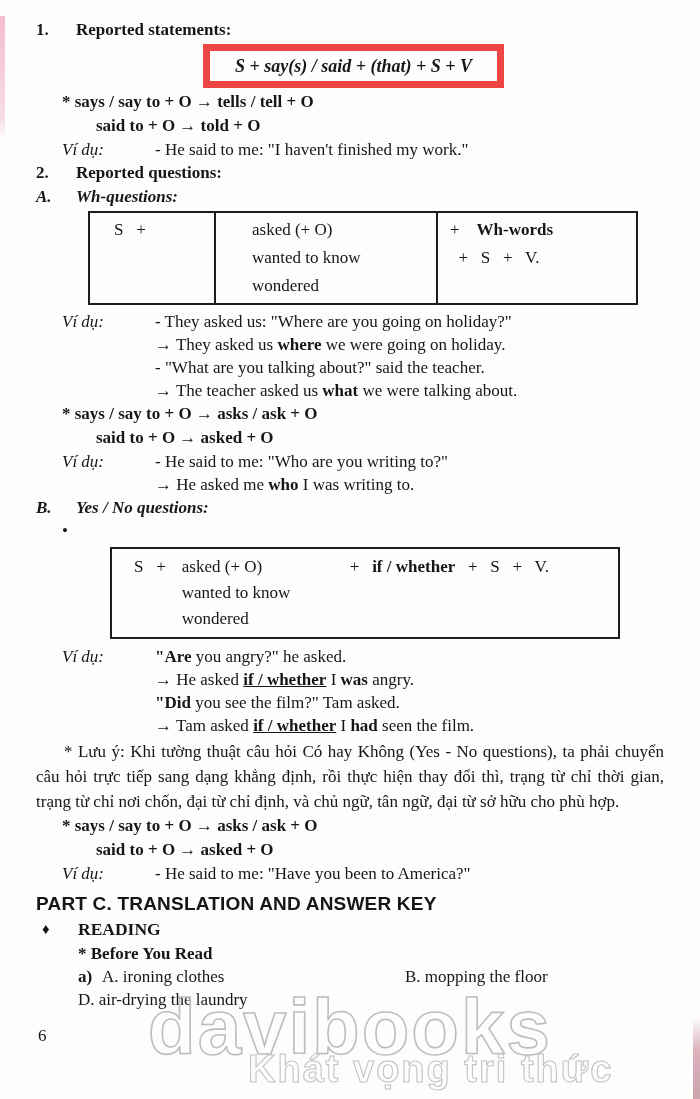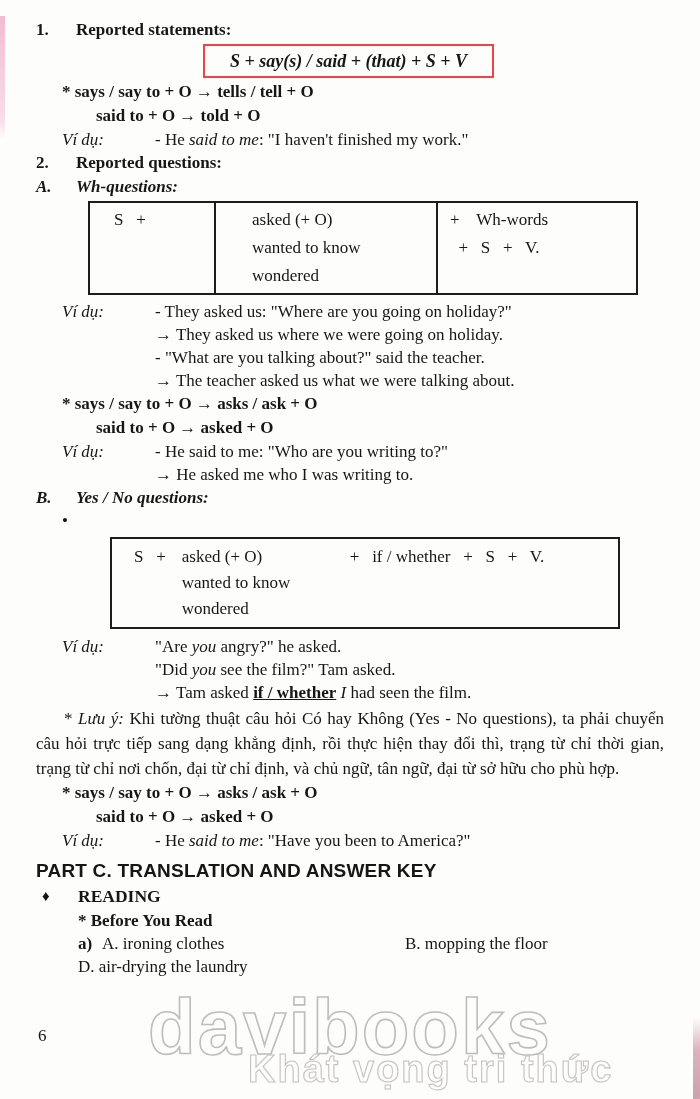--- a/index.html
+++ b/index.html
@@ -8,27 +8,27 @@
     width:700px;height:1099px;
     margin:0 auto;
     background:#fdfdfb;
     font-family:"Liberation Serif","DejaVu Serif",serif;
     font-size:17px;color:#161616;
     overflow:hidden;
   }
   .content{position:relative;z-index:1;padding:18px 36px 0 36px;}
   .hrow{display:flex;font-weight:bold;line-height:24px;}
   .hrow .hnum{width:40px;flex:none;}
-  .italic{font-style:italic;}
-  .bold{font-weight:normal;}
+  .italic{}
+  .bold{font-weight:bold;}
   .bu{font-weight:bold;text-decoration:underline;}
   .pre{white-space:pre;}
   .formula-box{
     margin:2px 0 2px 167px;width:287px;
-    border:2px solid #ef4444;text-align:center;
+    border:7px solid #ef4444;text-align:center;
     padding:3px 0 3px 0;font-weight:bold;font-style:italic;font-size:18px;line-height:24px;
   }
   .rule1{margin-left:26px;font-weight:bold;line-height:24px;}
   .rule2{margin-left:60px;font-weight:bold;line-height:24px;}
   .ex-block{display:flex;line-height:23px;}
   .ex-label{width:93px;flex:none;font-style:italic;padding-left:26px;}
   .ex-lines{flex:1;}
   .subhead{display:flex;font-weight:bold;font-style:italic;line-height:23px;}
   .subhead .hnum{width:40px;flex:none;}
   .wh-table{
@@ -148,20 +148,21 @@
       </div>
       <span class="pre">+   </span>
       <span class="bold">if / whether</span>
       <span class="pre">   +   S   +   V.</span>
     </div>
 
     <div class="ex-block">
       <div class="ex-label">Ví dụ:</div>
       <div class="ex-lines">
         <div><span class="bold">"Are</span><span class="italic"> you</span><span> angry?" he asked.</span></div>
+        <div><span>→  He asked </span><span class="bu">if / whether</span><span class="italic"> I </span><span class="bold">was</span><span> angry.</span></div>
         <div><span class="bold">"Did</span><span class="italic"> you</span><span> see the film?" Tam asked.</span></div>
         <div><span>→  Tam asked </span><span class="bu">if / whether</span><span class="italic"> I </span><span class="bold">had</span><span> seen the film.</span></div>
       </div>
     </div>
 
     <div class="note-par"><span>* </span><span class="italic">Lưu ý:</span><span> Khi tường thuật câu hỏi Có hay Không (Yes - No questions), ta phải chuyển câu hỏi trực tiếp sang dạng khẳng định, rồi thực hiện thay đổi thì, trạng từ chỉ thời gian, trạng từ chỉ nơi chốn, đại từ chỉ định, và chủ ngữ, tân ngữ, đại từ sở hữu cho phù hợp.</span></div>
 
     <div class="rule1">* says / say to + O → asks / ask + O</div>
     <div class="rule2">said to + O → asked + O</div>
     <div class="ex-block">

